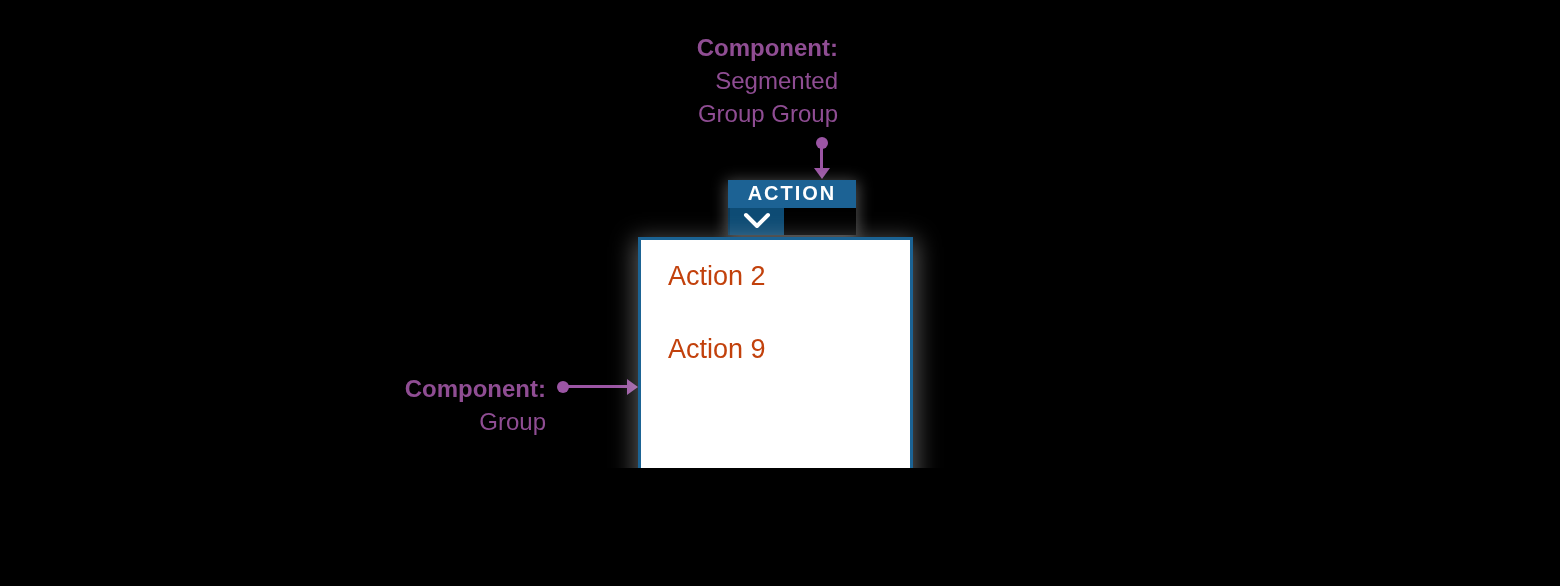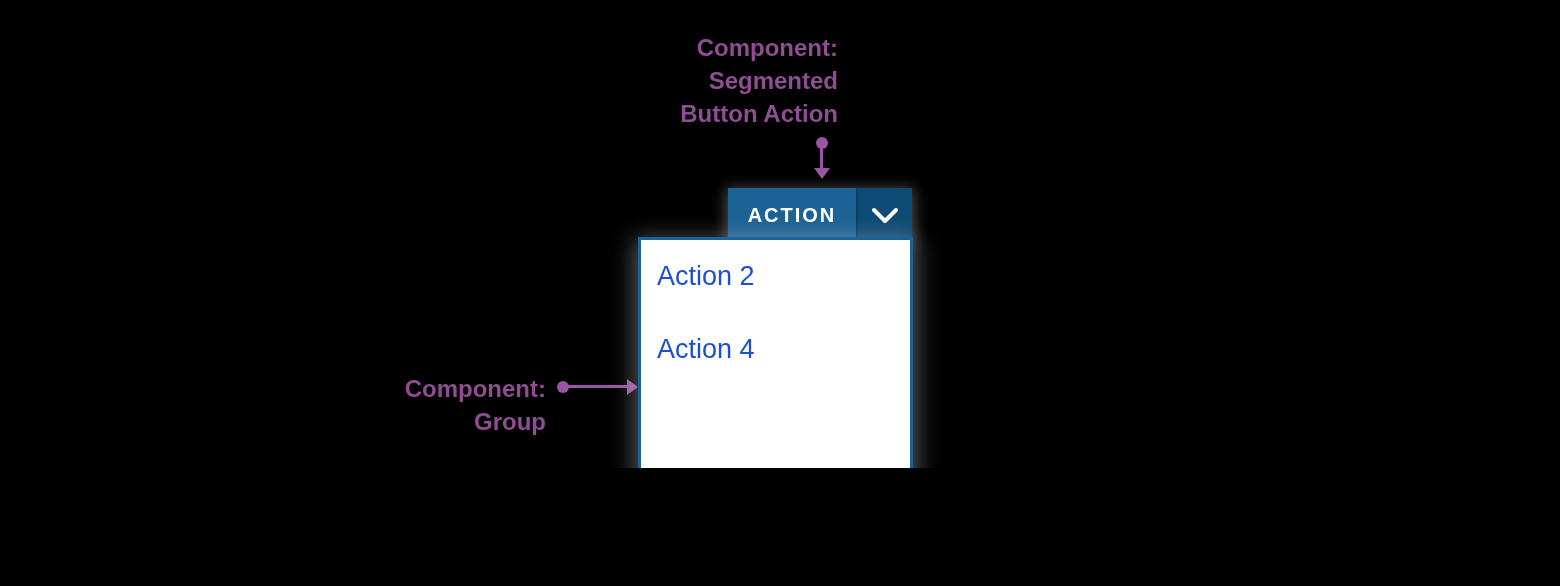--- a/index.html
+++ b/index.html
@@ -14,21 +14,21 @@
 
   
   .annotation {
     position: absolute;
     color: #8F4D93;
     font-size: 24px;
     line-height: 33px;
     text-align: right;
     font-weight: 600;
   }
-  .annotation .ann-name { font-weight: 700; }
+  .annotation .ann-name { font-weight: 400; }
   .annotation-top { top: 31px; right: 722px; width: 260px; }
   .annotation-left { top: 372px; right: 1014px; width: 220px; }
 
   
   .connector-dot {
     position: absolute;
     width: 12px; height: 12px;
     border-radius: 50%;
     background: #9B55A4;
   }
@@ -51,24 +51,25 @@
   .line-top  { left: 820px; top: 147px; width: 3px; height: 23px; }
   .arrow-top { left: 814px; top: 168px; }
 
   .dot-left   { left: 557px; top: 381px; }
   .line-left  { left: 566px; top: 385px; width: 62px; height: 3px; }
   .arrow-left { left: 627px; top: 379px; }
 
   
   .btn-group {
     position: absolute;
-    left: 728px; top: 188px;
+    left: 728px; top: 180px;
     display: flex;
     height: 55px;
     box-shadow: 0 3px 14px 2px rgba(210,210,210,0.38);
+    flex-direction: column;
   }
   .btn-action {
     width: 128px; height: 55px;
     background: #1C6294;
     color: #FFFFFF;
     font-size: 20px;
     font-weight: 700;
     letter-spacing: 2px;
     display: flex;
     align-items: center;
@@ -95,36 +96,36 @@
     width: 275px; height: 299px;
     box-sizing: border-box;
     background: #FFFFFF;
     border: 3px solid #1B6394;
     box-shadow: 0 6px 22px 4px rgba(215,215,215,0.40);
   }
   .menu-item {
     height: 73px;
     display: flex;
     align-items: center;
-    padding-left: 16px;
+    padding-left: 27px;
     font-size: 27px;
-    color: #1d4ed8;
+    color: #c2410c;
     cursor: pointer;
     background: #FFFFFF;
   }
 </style>
 </head>
 <body>
 
 <div class="canvas">
 
   <div class="annotation annotation-top">
     <div>Component:</div>
     <div class="ann-name">Segmented</div>
-    <div class="ann-name">Button Action</div>
+    <div class="ann-name">Group Group</div>
   </div>
 
   <div class="connector-dot dot-top"></div>
   <div class="connector-line line-top"></div>
   <div class="arrow-down arrow-top"></div>
 
   <div class="annotation annotation-left">
     <div>Component:</div>
     <div class="ann-name">Group</div>
   </div>
@@ -139,16 +140,16 @@
       <span style="display:flex;">
         <svg width="28" height="18" viewBox="0 0 28 18" fill="none">
           <polyline points="3,3 14,14 25,3" stroke="#FFFFFF" stroke-width="4" stroke-linecap="round" stroke-linejoin="round" fill="none"></polyline>
         </svg>
       </span>
     </button>
   </div>
 
   <div class="menu">
     <div class="menu-item">Action 2</div>
-    <div class="menu-item">Action 4</div>
+    <div class="menu-item">Action 9</div>
   </div>
 
 </div>
 
 </body></html>

